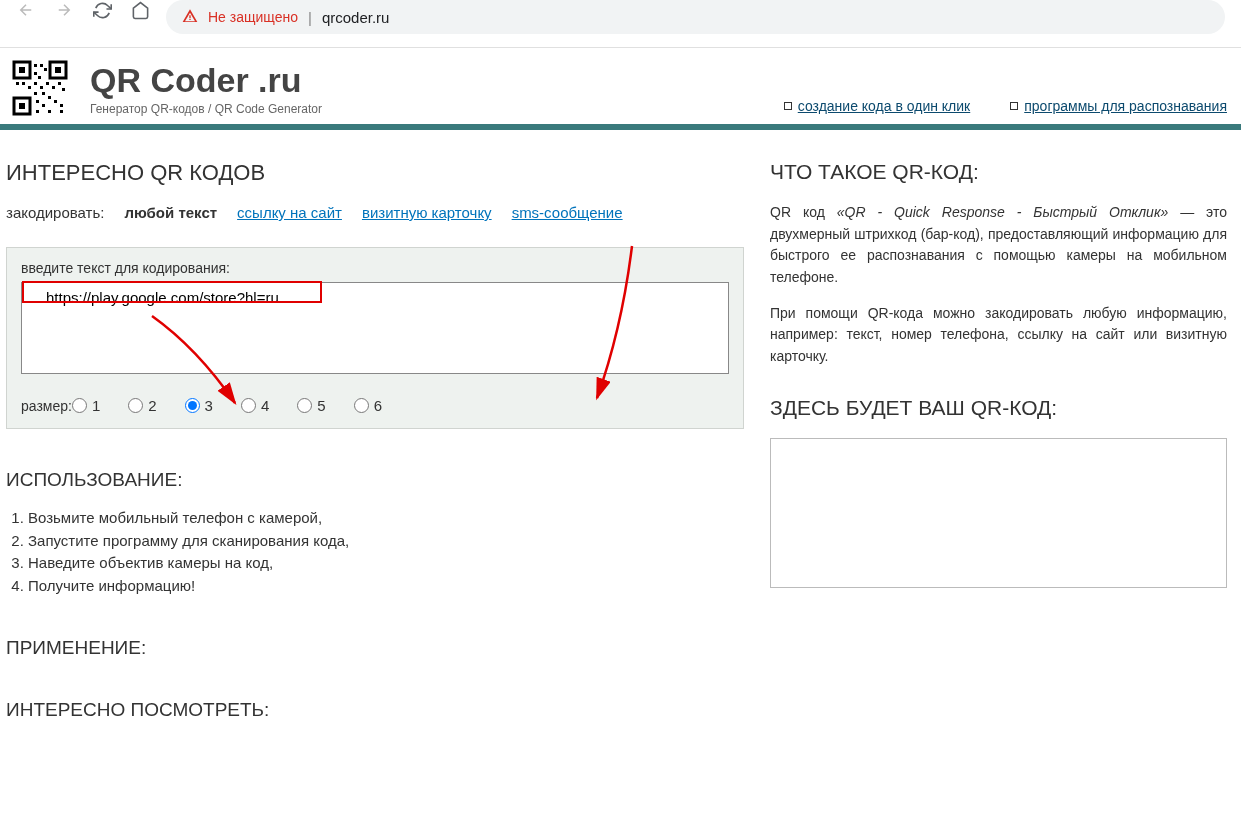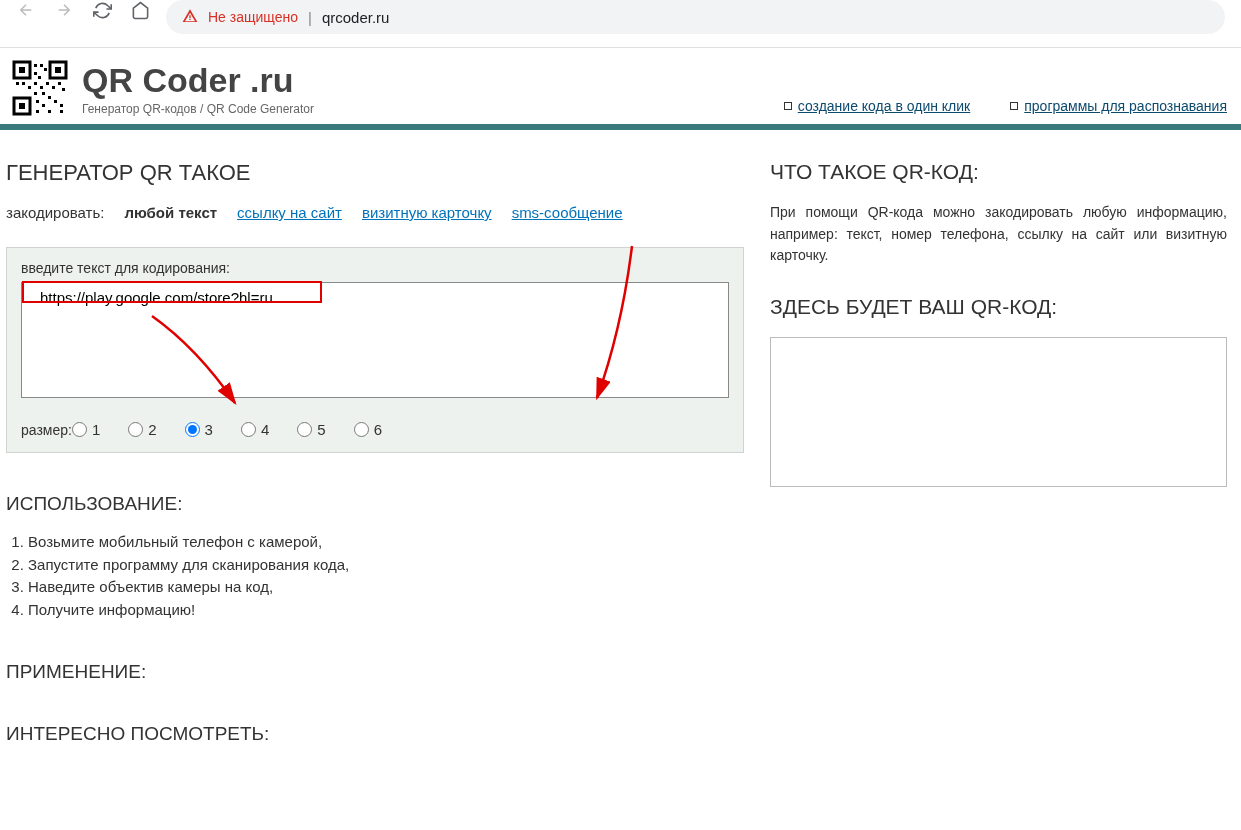--- a/index.html
+++ b/index.html
@@ -10,21 +10,21 @@
     .nav-icons { display: flex; gap: 18px; align-items: center; }
     .nav-icon { width: 20px; height: 20px; display: flex; align-items: center; justify-content: center; color: #5f6368; cursor: pointer; }
     .nav-icon.disabled { color: #bbb; }
     .address-bar { flex: 1; height: 34px; background: #f1f3f4; border-radius: 17px; display: flex; align-items: center; padding: 0 16px; gap: 10px; font-size: 15px; color: #202124; }
     .warn-icon { color: #d93025; font-size: 14px; }
     .not-secure { color: #d93025; font-size: 14px; }
     .url-sep { color: #888; }
     .url-text { color: #202124; }
     
     
-    .site-header { padding: 12px 12px 8px 12px; display: flex; align-items: center; gap: 14px; position: relative; }
+    .site-header { padding: 12px 12px 8px 12px; display: flex; align-items: center; gap: 22px; position: relative; }
     .qr-logo { width: 56px; height: 56px; flex-shrink: 0; }
     .logo-text h1 { font-size: 34px; font-weight: bold; color: #444; font-family: Arial, sans-serif; }
     .logo-sub { font-size: 12px; color: #666; margin-top: 2px; }
     .header-links { position: absolute; right: 14px; bottom: 10px; display: flex; gap: 40px; font-size: 14px; }
     .header-link { color: #0c4a6e; text-decoration: underline; display: flex; align-items: center; gap: 6px; }
     .sq-bullet { width: 8px; height: 8px; border: 1px solid #333; display: inline-block; }
     
     .teal-divider { height: 6px; background: #3a7a7c; }
     
     
@@ -36,21 +36,21 @@
     
     
     .encode-row { display: flex; align-items: center; gap: 20px; font-size: 15px; margin-bottom: 26px; }
     .encode-label { color: #333; }
     .tab-active { font-weight: bold; color: #333; }
     .tab-link { color: #0073bb; text-decoration: underline; }
     
     
     .form-box { background: #eef2ef; border: 1px solid #d0d4d0; padding: 12px 14px 14px 14px; position: relative; }
     .form-label { font-size: 14px; color: #333; margin-bottom: 6px; }
-    .text-input { width: 100%; height: 116px; border: 1px solid #888; padding: 6px 18px; font-size: 15px; font-family: Arial, sans-serif; resize: none; background: #fff; }
+    .text-input { width: 100%; height: 92px; border: 1px solid #888; padding: 6px 24px; font-size: 15px; font-family: Arial, sans-serif; resize: none; background: #fff; }
     .red-highlight { position: absolute; top: 33px; left: 15px; width: 300px; height: 22px; border: 2px solid #e00000; pointer-events: none; }
     
     .size-row { display: flex; align-items: center; margin-top: 19px; }
     .size-label { font-size: 14px; color: #333; }
     .radios { display: flex; gap: 28px; align-items: center; }
     .radio-item { display: flex; align-items: center; gap: 5px; font-size: 15px; }
     .radio-item input { width: 15px; height: 15px; }
     .create-btn { margin-left: auto; padding: 4px 14px; font-size: 14px; background: #e9e9e9; border: 1px solid #999; cursor: pointer; border-radius: 2px; }
     
     
@@ -155,21 +155,21 @@
     <a class="header-link" href="#">
         <span class="sq-bullet"></span>
         <span>программы для распознавания</span>
       </a>
   </div>
 </div>
 <div class="teal-divider"></div>
 
 <div class="page">
   <div class="left-col">
-    <h2>ГЕНЕРАТОР QR ТАКОЕ</h2>
+    <h2>ИНТЕРЕСНО QR КОДОВ</h2>
 
     <div class="encode-row">
       <span class="encode-label">закодировать:</span>
       <span class="tab-active">любой текст</span>
       <a href="#" class="tab-link">ссылку на сайт</a>
       <a href="#" class="tab-link">визитную карточку</a>
       <a href="#" class="tab-link">sms-сообщение</a>
     </div>
 
     <div class="form-box">
@@ -239,17 +239,20 @@
       <h3>ПРИМЕНЕНИЕ:</h3>
     </div>
 
     <div class="sect">
       <h3>ИНТЕРЕСНО ПОСМОТРЕТЬ:</h3>
     </div>
   </div>
 
   <div class="right-col">
     <h2>ЧТО ТАКОЕ QR-КОД:</h2>
+    <p>
+      <span>QR код </span><span class="italic">«QR - Quick Response - Быстрый Отклик»</span><span> — это двухмерный штрихкод (бар-код), предоставляющий информацию для быстрого ее распознавания с помощью камеры на мобильном телефоне.</span>
+    </p>
     <p>При помощи QR-кода можно закодировать любую информацию, например: текст, номер телефона, ссылку на сайт или визитную карточку.</p>
     <h2 style="margin-top:28px;">ЗДЕСЬ БУДЕТ ВАШ QR-КОД:</h2>
     <div class="qr-output"></div>
   </div>
 </div>
 
 </body></html>

